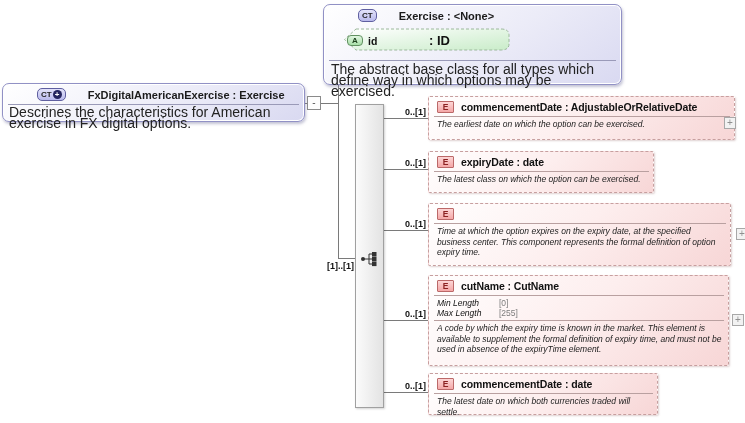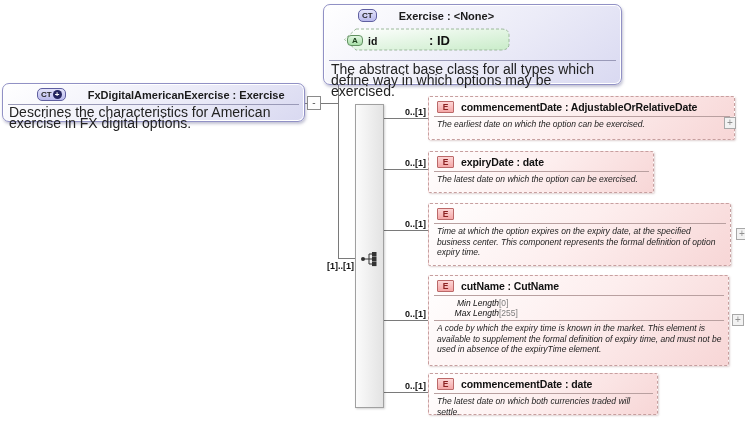--- a/index.html
+++ b/index.html
@@ -55,21 +55,21 @@
     box-sizing:border-box;width:17px;height:12px;flex:0 0 17px;display:flex;align-items:center;justify-content:center;
     border:1px solid #bb6868;border-radius:1px;
     background:linear-gradient(#fdd6d6,#f4a7a7);
     font-size:8.5px;font-weight:bold;color:#8c2222;
   }
   .etitle{font-weight:bold;font-size:10.5px;letter-spacing:-.1px;color:#111;white-space:nowrap;}
   .esep{height:1px;background:#b9a0a0;margin:2px 4px 2px 5px;}
   .edesc{font-style:italic;font-size:8.5px;line-height:10.5px;color:#222;margin:2px 4px 0 8px;}
   .facets{margin:1px 6px 0 8px;}
   .facet-row{display:flex;font-size:8.5px;line-height:10px;}
-  .facet-label{font-style:italic;color:#111;width:62px;text-align:right;}
+  .facet-label{font-style:italic;color:#111;width:62px;}
   .facet-value{color:#7d7d7d;}
 
   
   .card{position:absolute;width:34px;text-align:right;font-size:9px;font-weight:bold;color:#111;}
   .toggle{
     position:absolute;box-sizing:border-box;width:14px;height:14px;
     border:1px solid #8a8a8a;background:#fdfdfd;
     font-size:10px;line-height:11px;text-align:center;color:#555;
   }
   .expand{
@@ -178,21 +178,21 @@
 </div>
 
 <div class="ebox" style="left:428px;top:151px;width:226px;height:42px">
   <div class="ehead">
     <span class="e-icon">
       <span>E</span>
     </span>
     <span class="etitle">expiryDate : date</span>
   </div>
   <div class="esep"></div>
-  <div class="edesc">The latest date on which the option can be exercised.</div>
+  <div class="edesc">The latest class on which the option can be exercised.</div>
 </div>
 
 <div class="ebox" style="left:428px;top:203px;width:303px;height:63px">
   <div class="ehead">
     <span class="e-icon">
       <span>E</span>
     </span>
   </div>
   <div class="esep"></div>
   <div class="edesc">Time at which the option expires on the expiry date, at the specified business center. This component represents the formal definition of option expiry time.</div>

